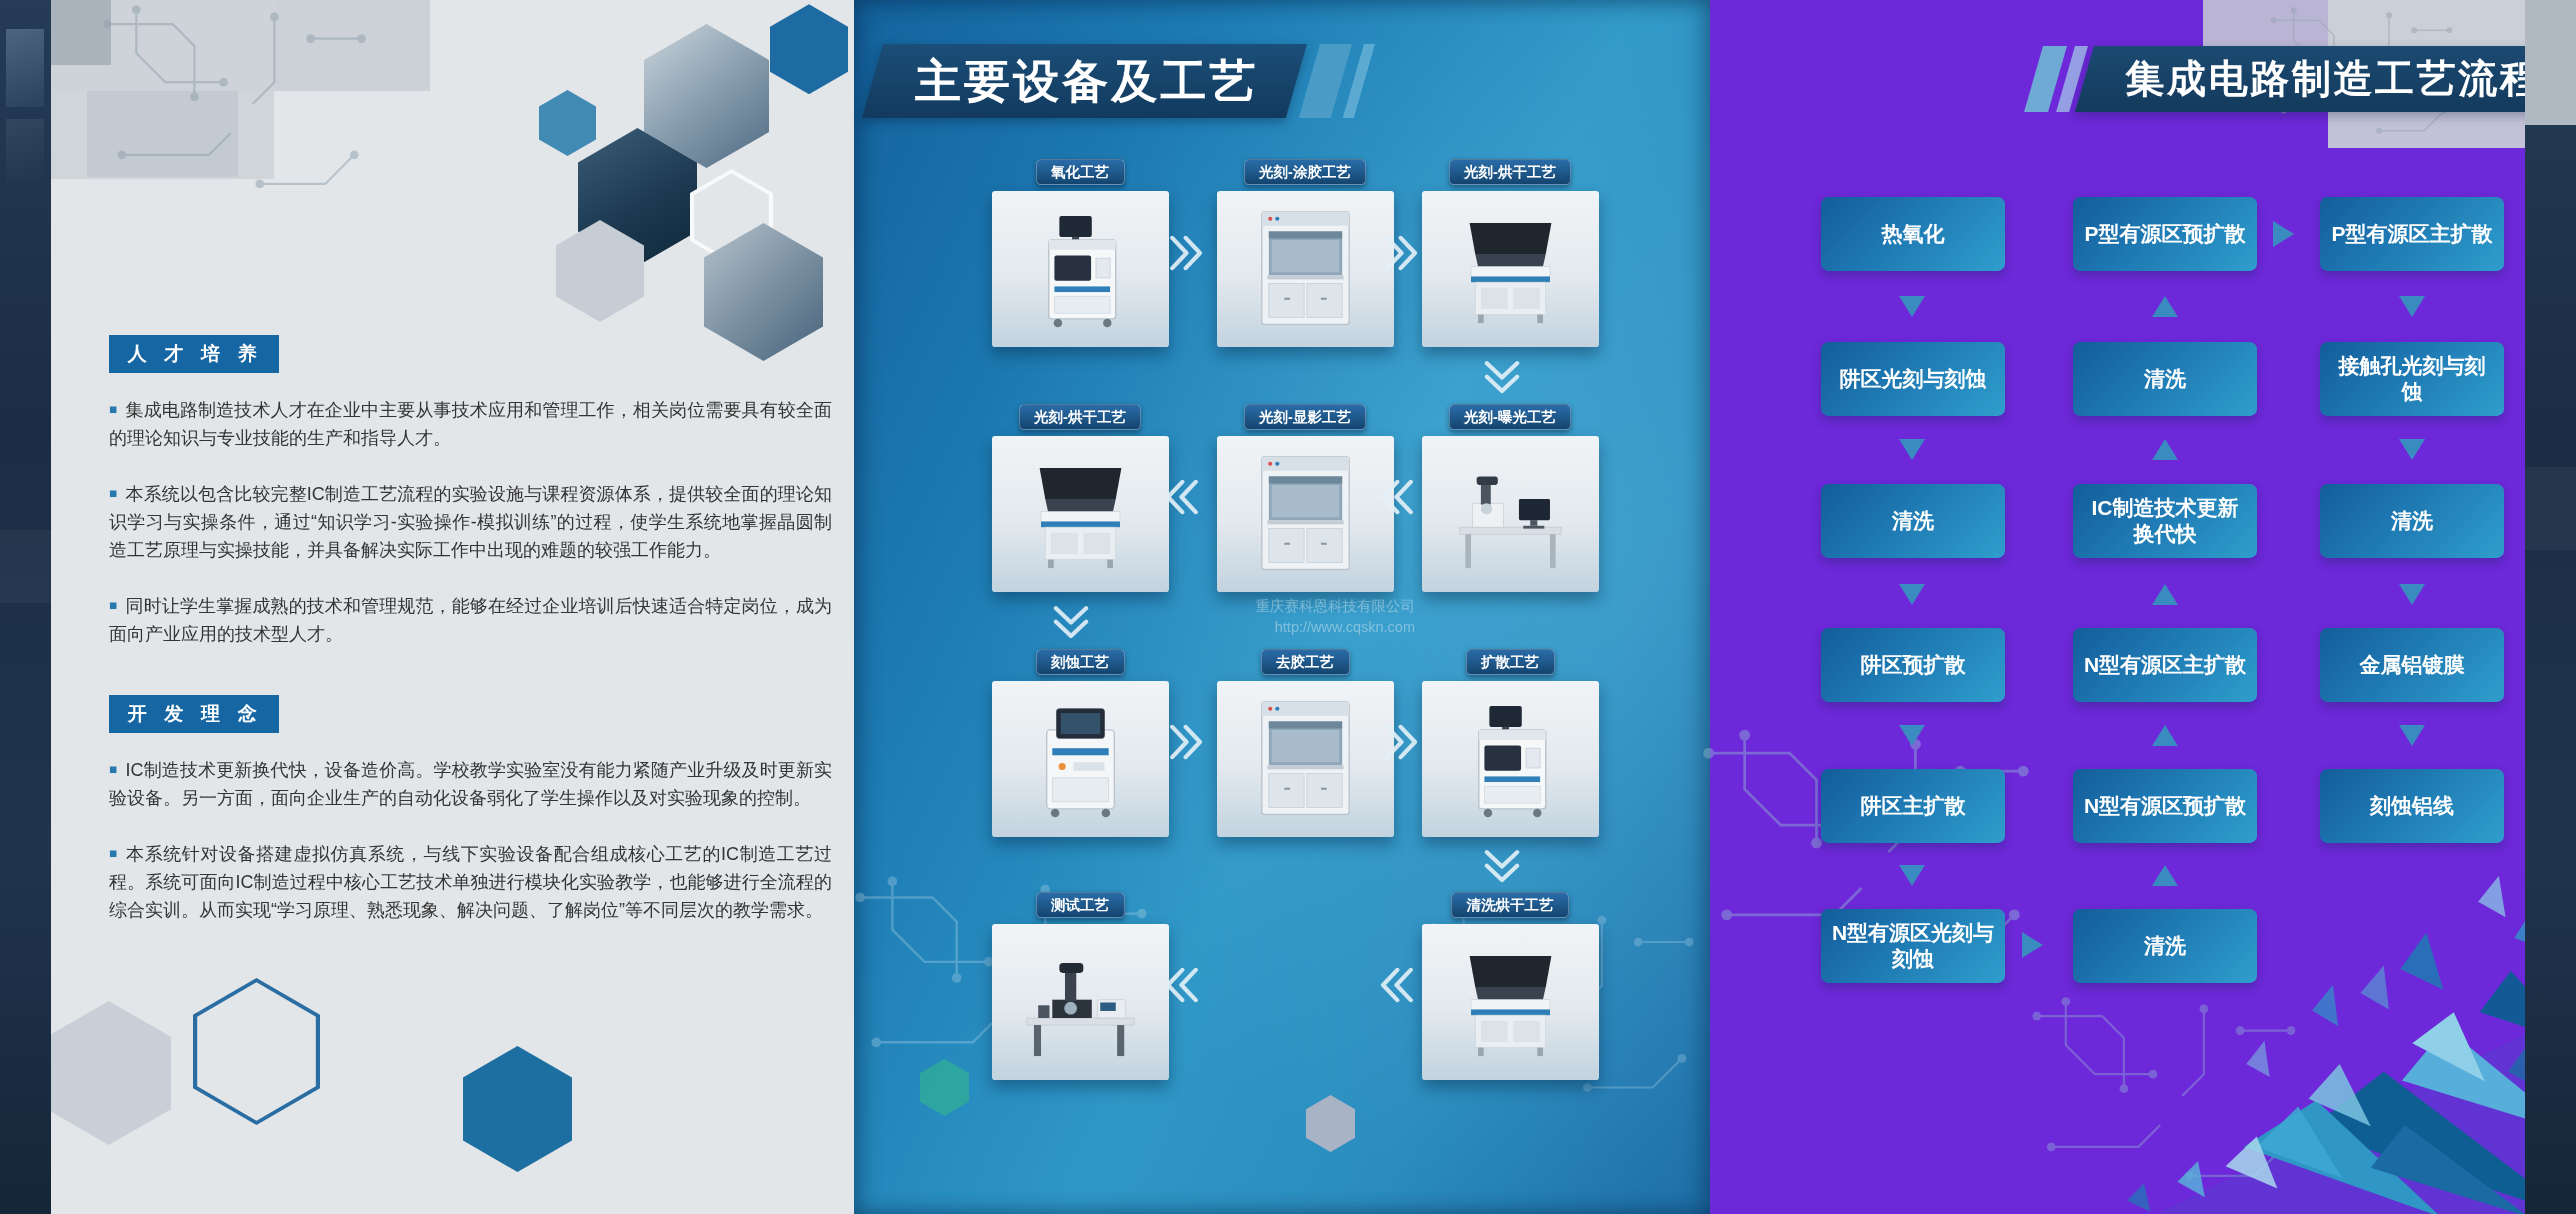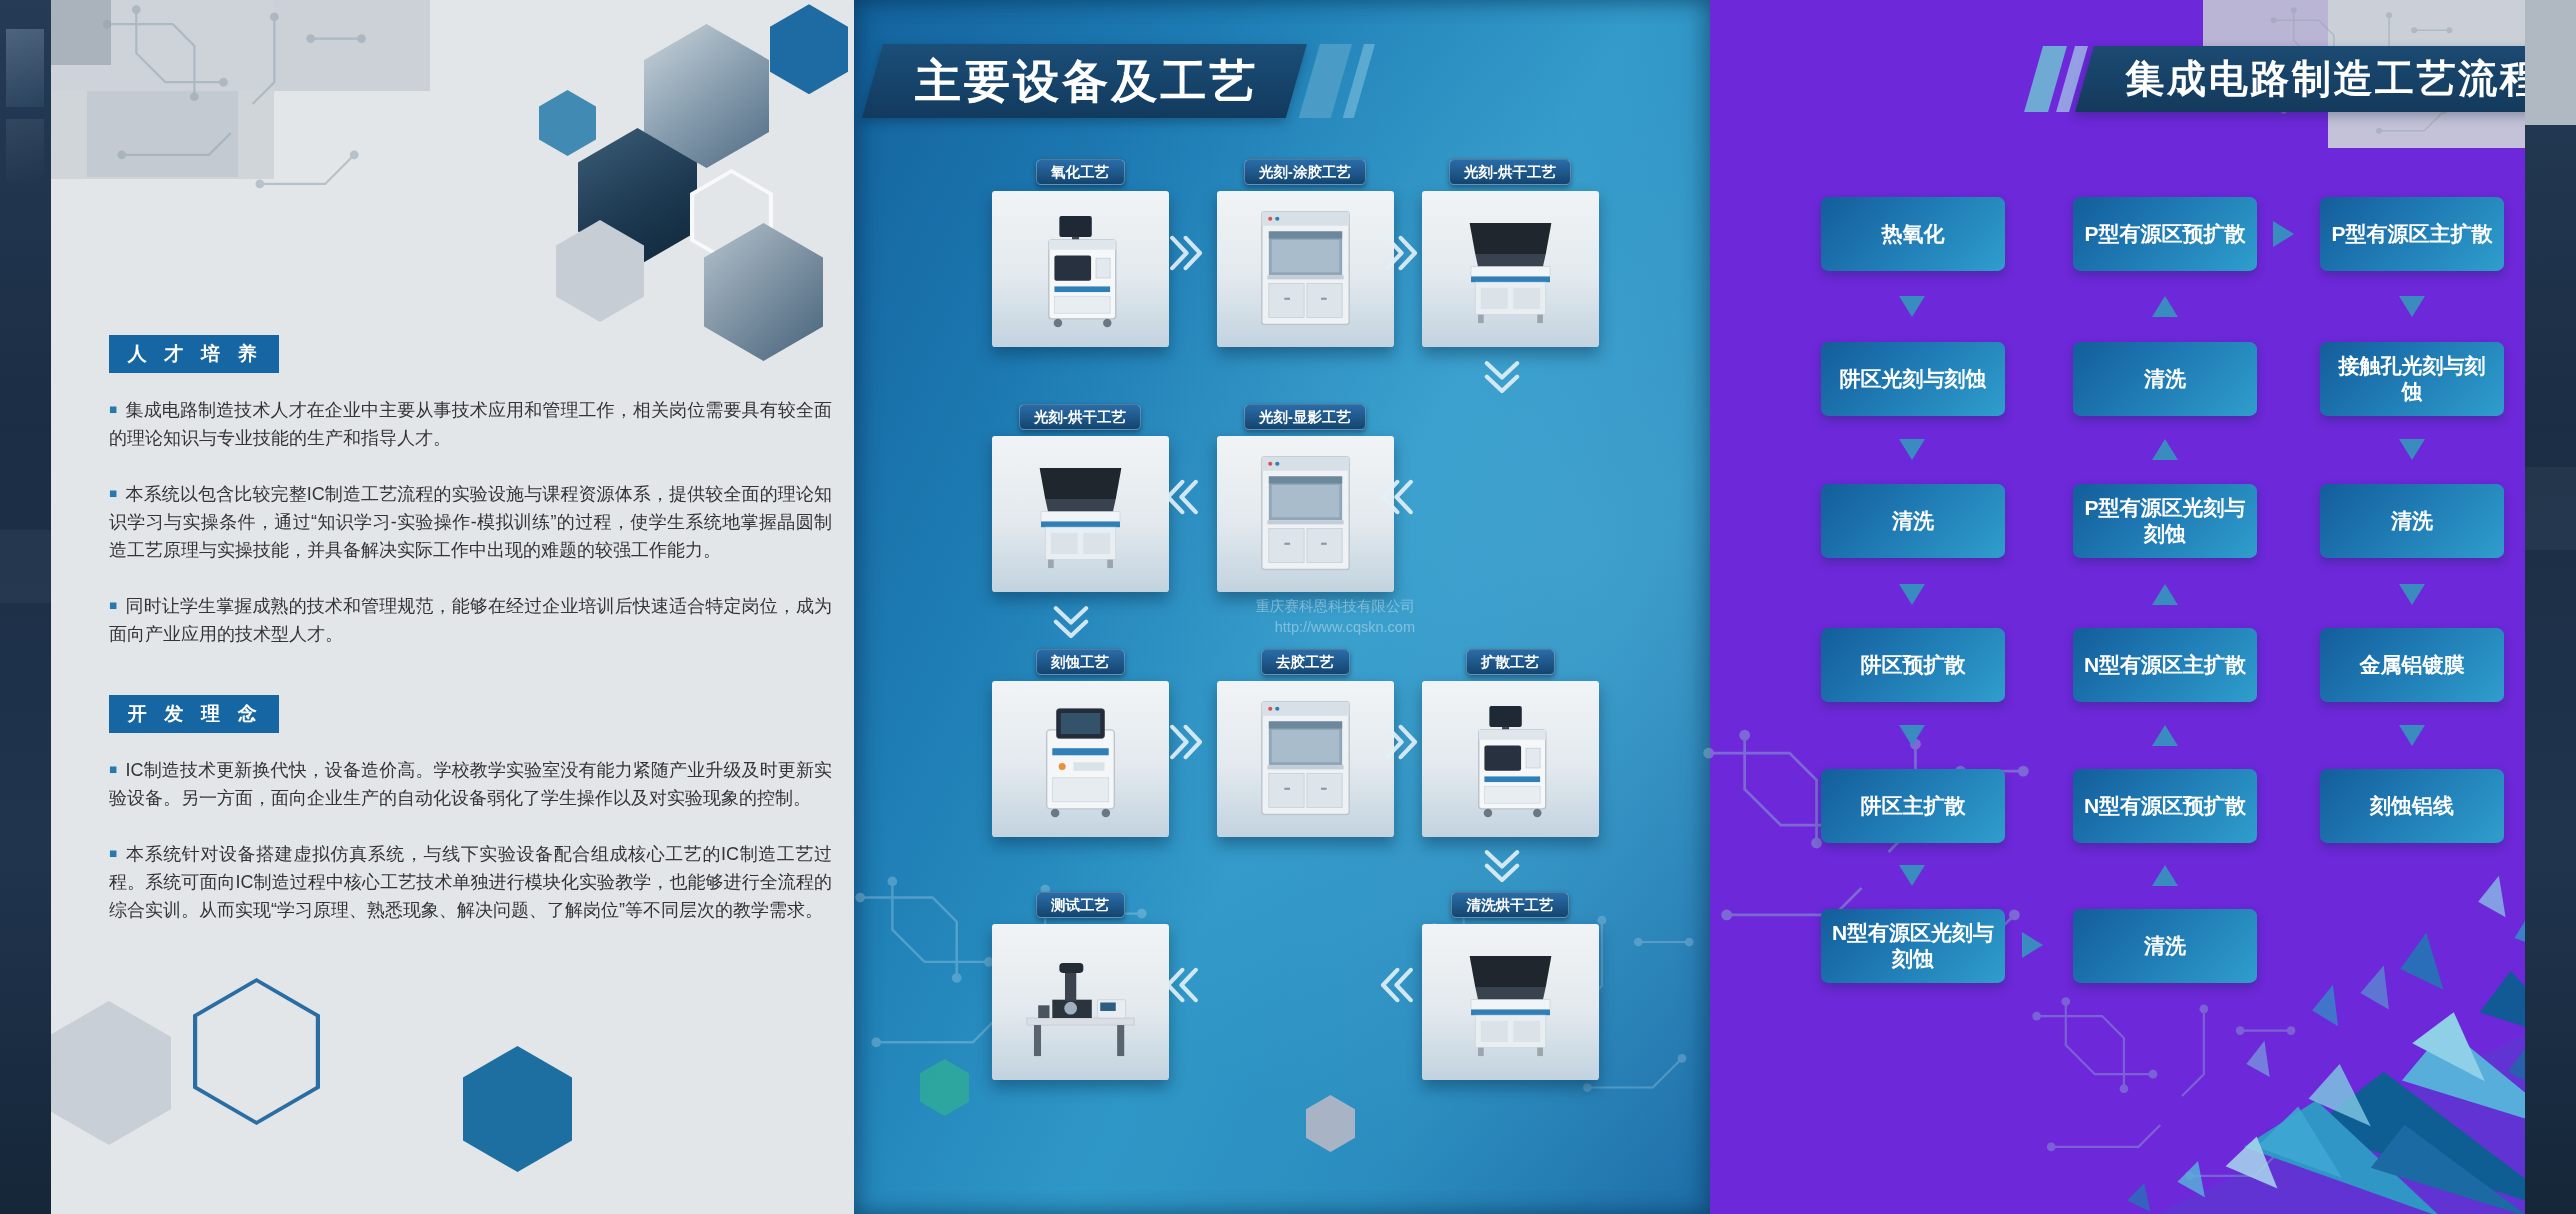--- a/index.html
+++ b/index.html
@@ -286,20 +286,28 @@
         </div>
     </div>
     <div class="eq-card" style="left:354px;top:404px;">
       <div class="eq-label">光刻-显影工艺</div>
       <div class="eq-photo">
           <svg class="eq-art" viewBox="0 0 290 272" width="151" height="141">
             <use href="#eq-hood"></use>
           </svg>
         </div>
     </div>
+    <div class="eq-card" style="left:559px;top:404px;">
+      <div class="eq-label">光刻-曝光工艺</div>
+      <div class="eq-photo">
+          <svg class="eq-art" viewBox="0 0 290 272" width="151" height="141">
+            <use href="#eq-aligner"></use>
+          </svg>
+        </div>
+    </div>
 
     <div class="eq-card" style="left:129px;top:649px;">
       <div class="eq-label">刻蚀工艺</div>
       <div class="eq-photo">
           <svg class="eq-art" viewBox="0 0 290 272" width="151" height="141">
             <use href="#eq-etcher"></use>
           </svg>
         </div>
     </div>
     <div class="eq-card" style="left:354px;top:649px;">
@@ -401,21 +409,21 @@
 
     <div class="fbox" style="left:111px;top:197px;">热氧化</div>
     <div class="fbox" style="left:111px;top:342px;">阱区光刻与刻蚀</div>
     <div class="fbox" style="left:111px;top:484px;">清洗</div>
     <div class="fbox" style="left:111px;top:628px;">阱区预扩散</div>
     <div class="fbox" style="left:111px;top:769px;">阱区主扩散</div>
     <div class="fbox" style="left:111px;top:909px;">N型有源区光刻与刻蚀</div>
 
     <div class="fbox" style="left:363px;top:197px;">P型有源区预扩散</div>
     <div class="fbox" style="left:363px;top:342px;">清洗</div>
-    <div class="fbox" style="left:363px;top:484px;">P型有源区光刻与刻蚀</div>
+    <div class="fbox" style="left:363px;top:484px;">IC制造技术更新换代快</div>
     <div class="fbox" style="left:363px;top:628px;">N型有源区主扩散</div>
     <div class="fbox" style="left:363px;top:769px;">N型有源区预扩散</div>
     <div class="fbox" style="left:363px;top:909px;">清洗</div>
 
     <div class="fbox" style="left:610px;top:197px;">P型有源区主扩散</div>
     <div class="fbox" style="left:610px;top:342px;">接触孔光刻与刻蚀</div>
     <div class="fbox" style="left:610px;top:484px;">清洗</div>
     <div class="fbox" style="left:610px;top:628px;">金属铝镀膜</div>
     <div class="fbox" style="left:610px;top:769px;">刻蚀铝线</div>
 

